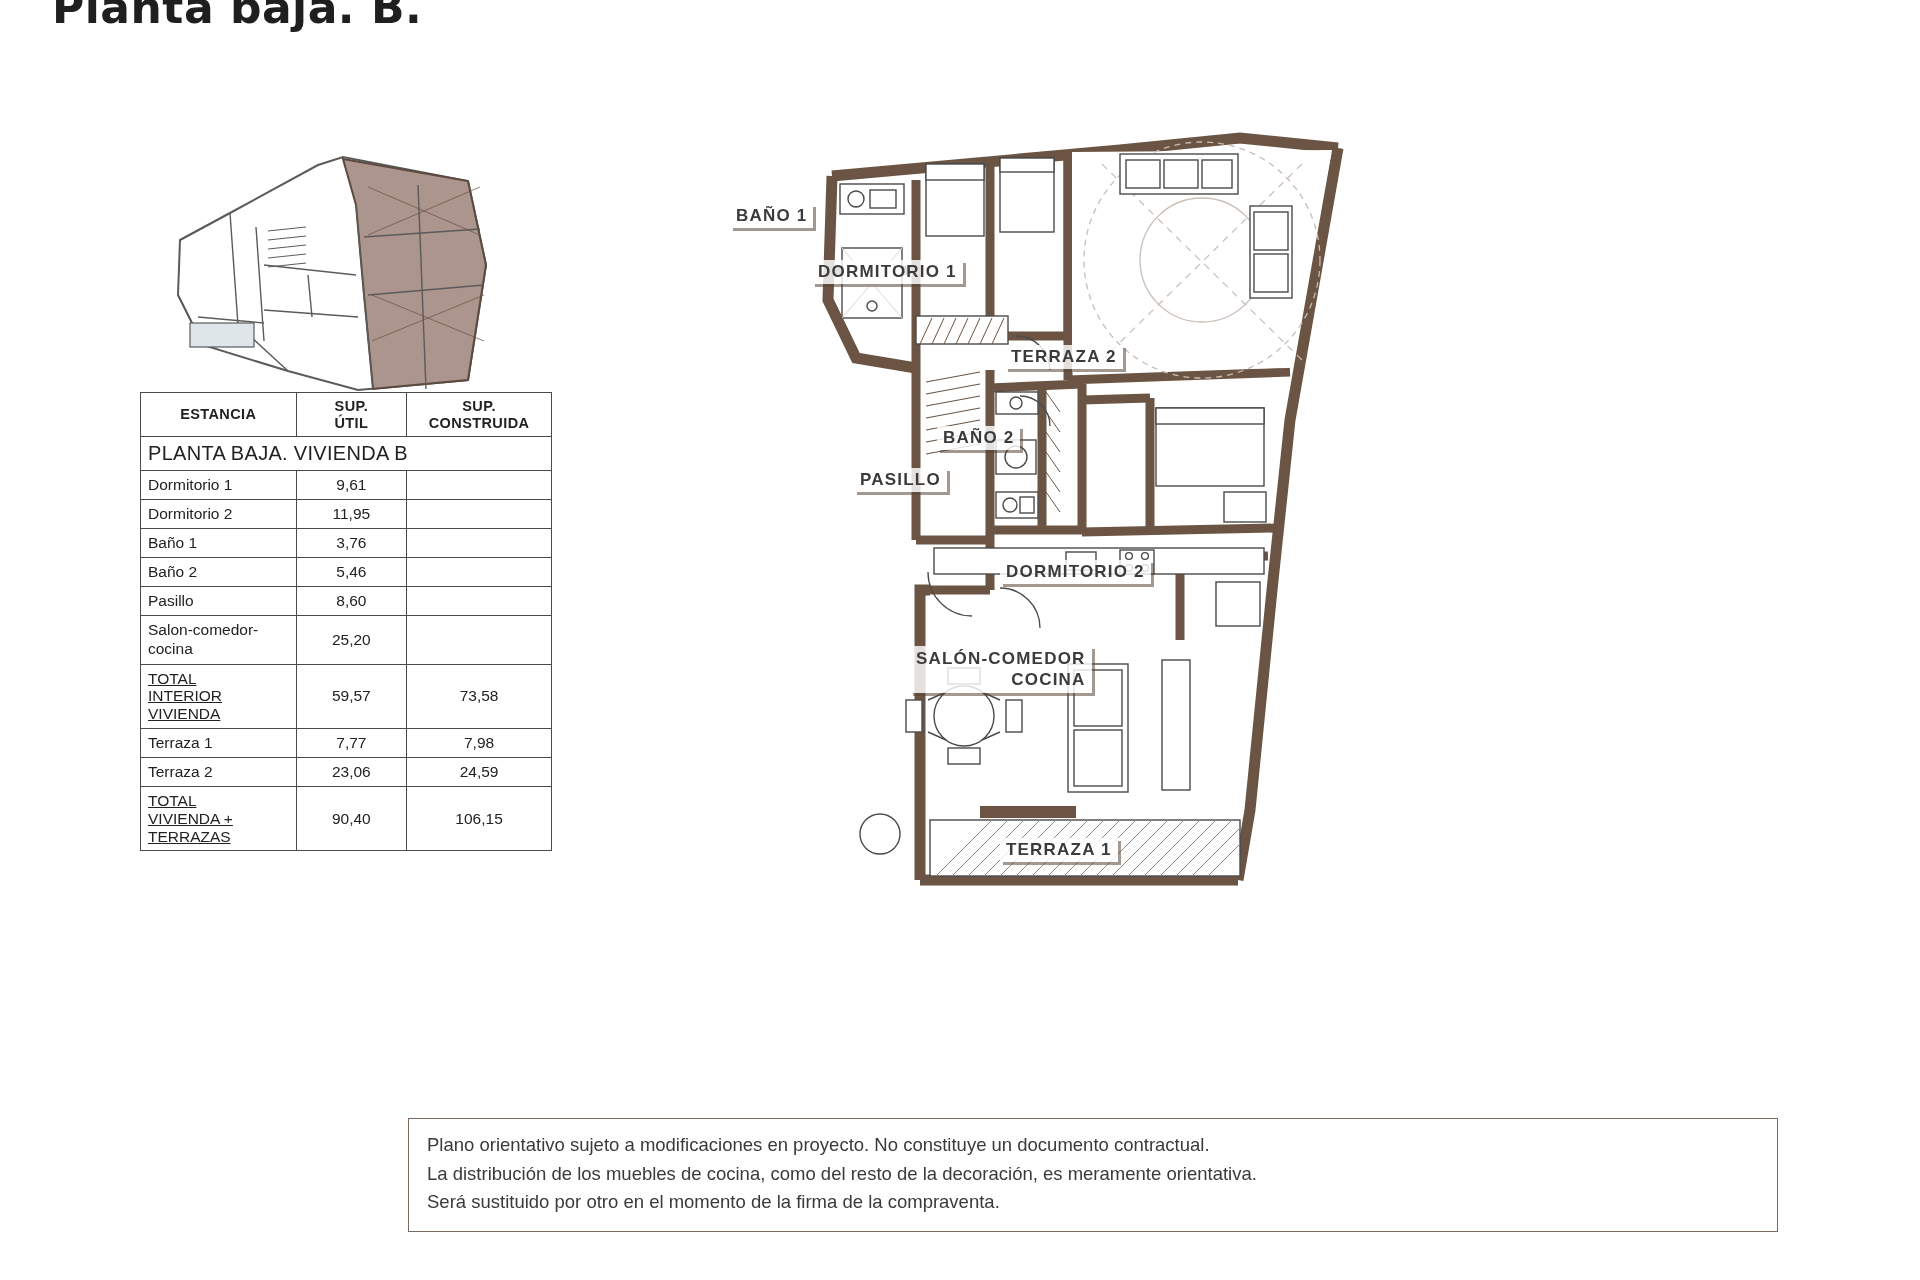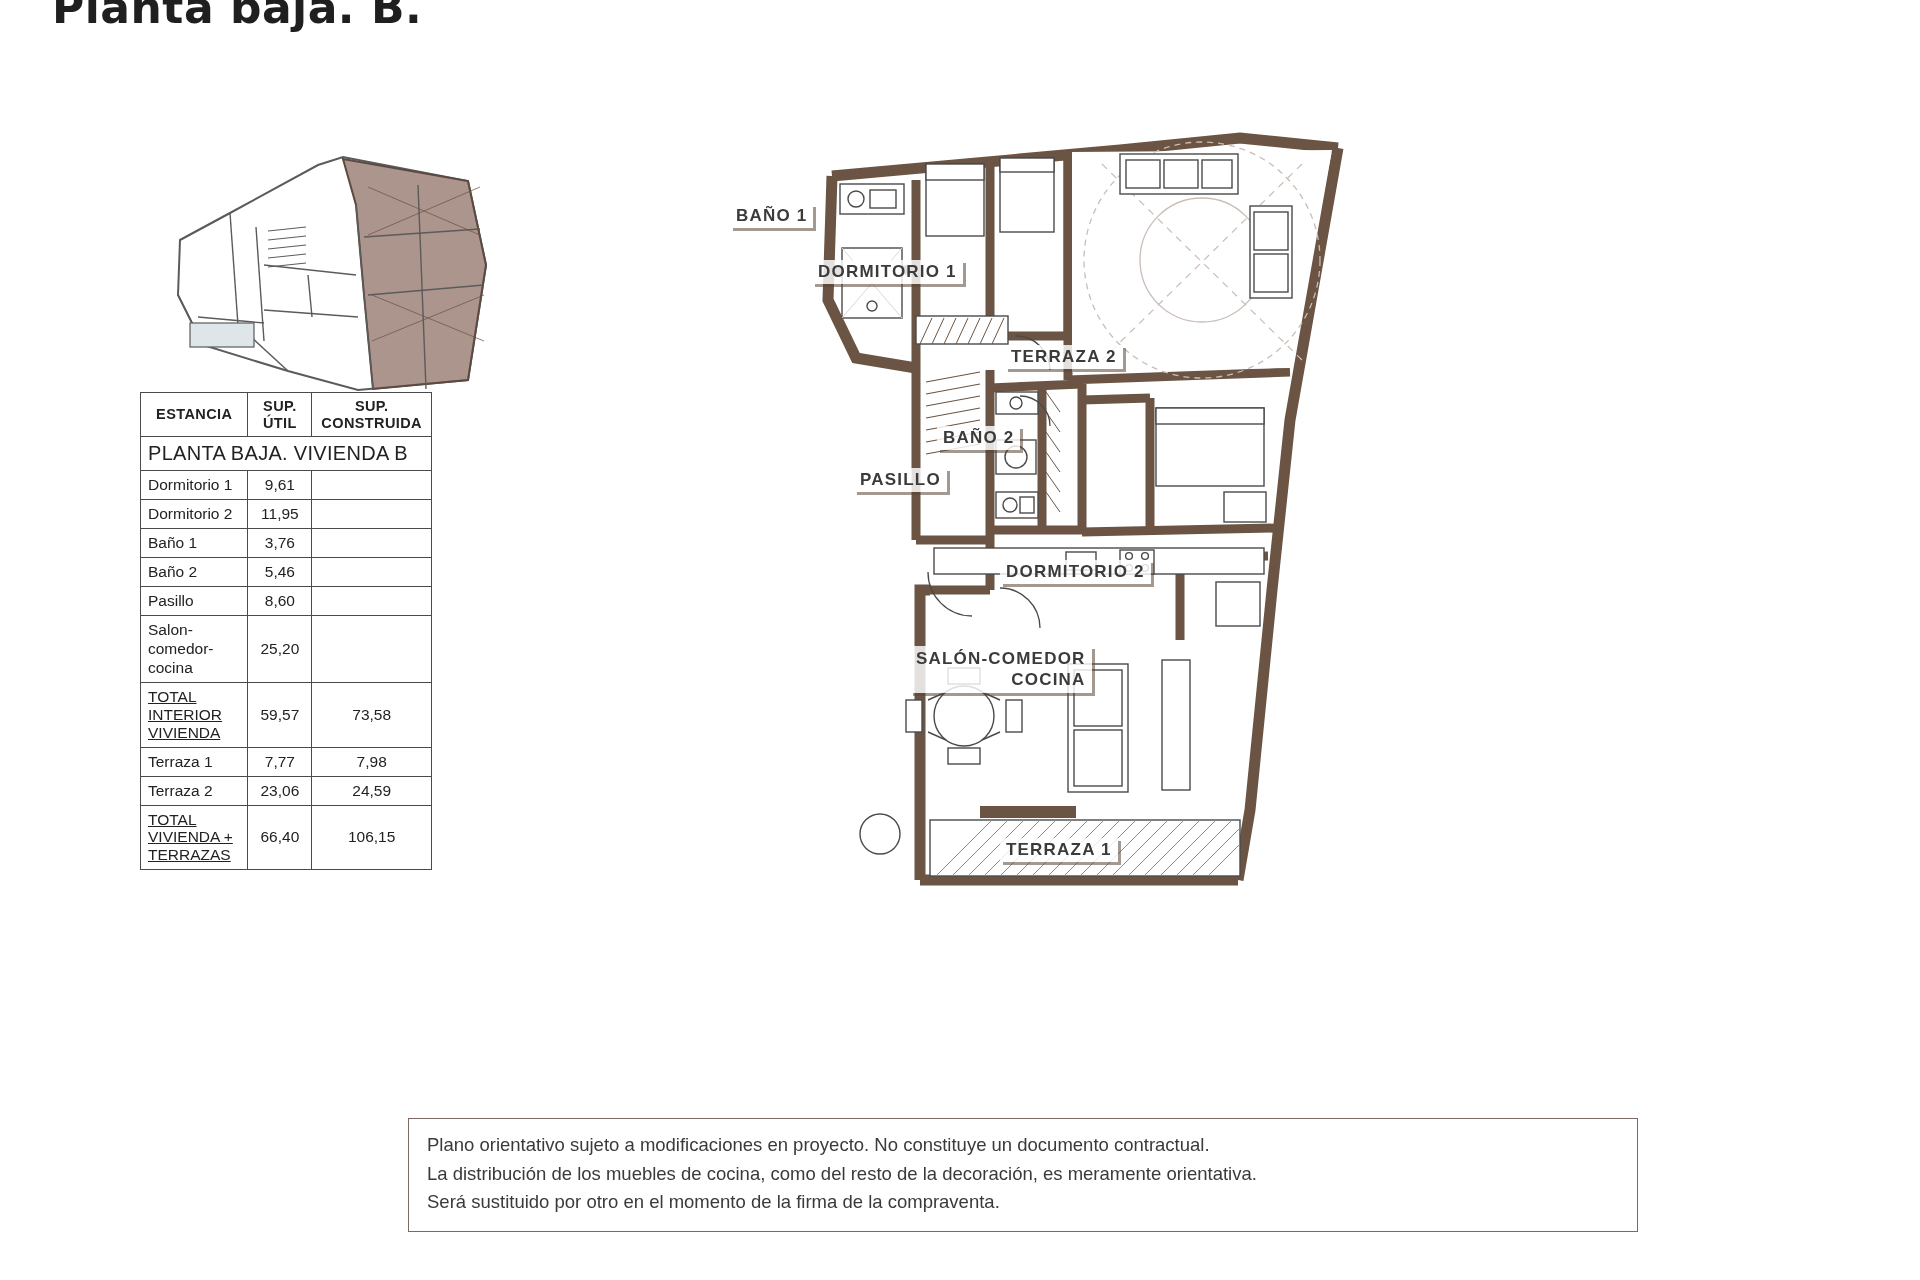--- a/index.html
+++ b/index.html
@@ -35,21 +35,21 @@
     top: 145px;
     width: 330px;
     height: 250px;
   }
 
   
   #surface-table {
     position: absolute;
     left: 140px;
     top: 392px;
-    width: 292px;
+    width: 412px;
     border-collapse: collapse;
     font-size: 15.5px;
     color: #222;
   }
   #surface-table td, #surface-table th {
     border: 1px solid #4a4a4a;
     padding: 5px 7px;
     font-weight: normal;
     vertical-align: middle;
   }
@@ -98,21 +98,21 @@
   .plan-label.two-line {
     text-align: right;
     line-height: 1.25;
   }
 
   
   #disclaimer {
     position: absolute;
     left: 408px;
     top: 1118px;
-    width: 1230px;
+    width: 1370px;
     border: 1px solid #7a6a62;
     padding: 12px 16px 14px 18px;
     box-sizing: border-box;
     font-size: 18.5px;
     line-height: 1.55;
     color: #3a3a3a;
   }
 </style>
 </head>
 <body>
@@ -231,21 +231,21 @@
       <td class="col-util">23,06</td>
       <td class="col-constr">24,59</td>
     </tr>
 
     <tr class="row-total">
       <td class="col-room">
         <span>TOTAL</span><br>
         <span>VIVIENDA +</span><br>
         <span>TERRAZAS</span>
       </td>
-      <td class="col-util">66,40</td>
+      <td class="col-util">90,40</td>
       <td class="col-constr">106,15</td>
     </tr>
   </tbody>
 </table>
 
 <div id="floorplan">
   <svg width="700" height="790" viewBox="0 0 700 790">
 
     <g fill="none" stroke="#6b5443" stroke-width="11" stroke-linejoin="miter">
 

